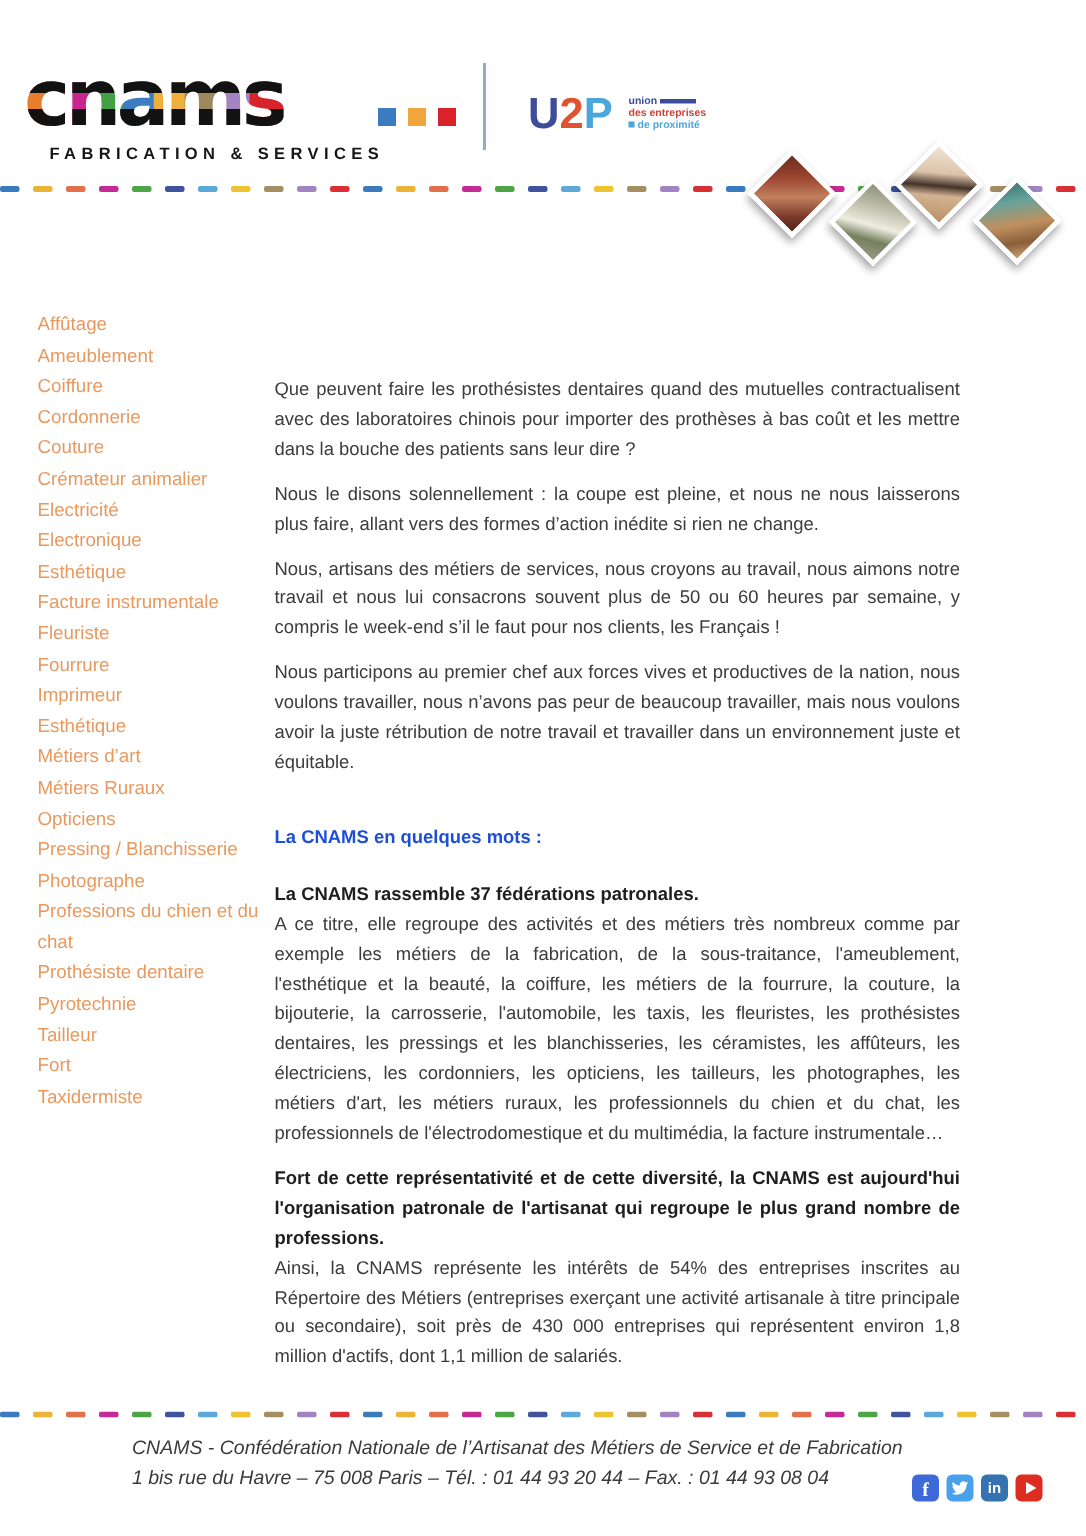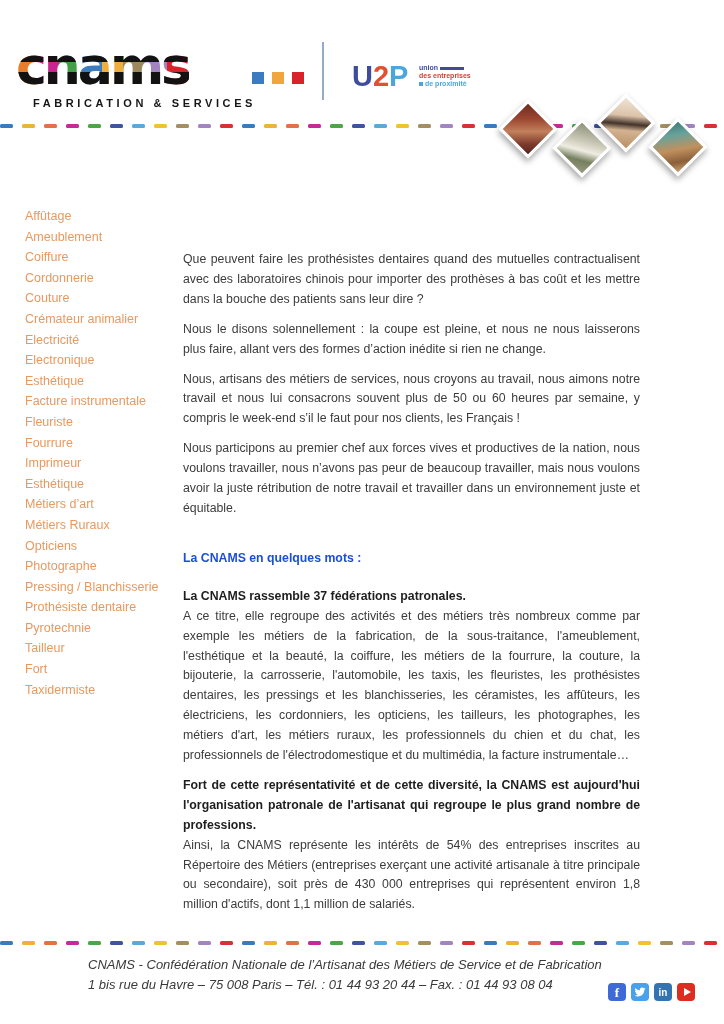--- a/index.html
+++ b/index.html
@@ -177,22 +177,23 @@
       <div class="side-item">Electronique</div>
       <div class="side-item">Esthétique</div>
       <div class="side-item">Facture instrumentale</div>
       <div class="side-item">Fleuriste</div>
       <div class="side-item">Fourrure</div>
       <div class="side-item">Imprimeur</div>
       <div class="side-item">Esthétique</div>
       <div class="side-item">Métiers d’art</div>
       <div class="side-item">Métiers Ruraux</div>
       <div class="side-item">Opticiens</div>
+      <div class="side-item">Pressing / Blanchisserie</div>
       <div class="side-item">Photographe</div>
-      <div class="side-item">Pressing / Blanchisserie</div>
+      <div class="side-item">Professions du chien et du chat</div>
       <div class="side-item">Prothésiste dentaire</div>
       <div class="side-item">Pyrotechnie</div>
       <div class="side-item">Tailleur</div>
       <div class="side-item">Fort</div>
       <div class="side-item">Taxidermiste</div>
     </nav>
 
   <div class="main">
     <div>
         <p class="para">Que peuvent faire les prothésistes dentaires quand des mutuelles contractualisent avec des laboratoires chinois pour importer des prothèses à bas coût et les mettre dans la bouche des patients sans leur dire ?</p>

